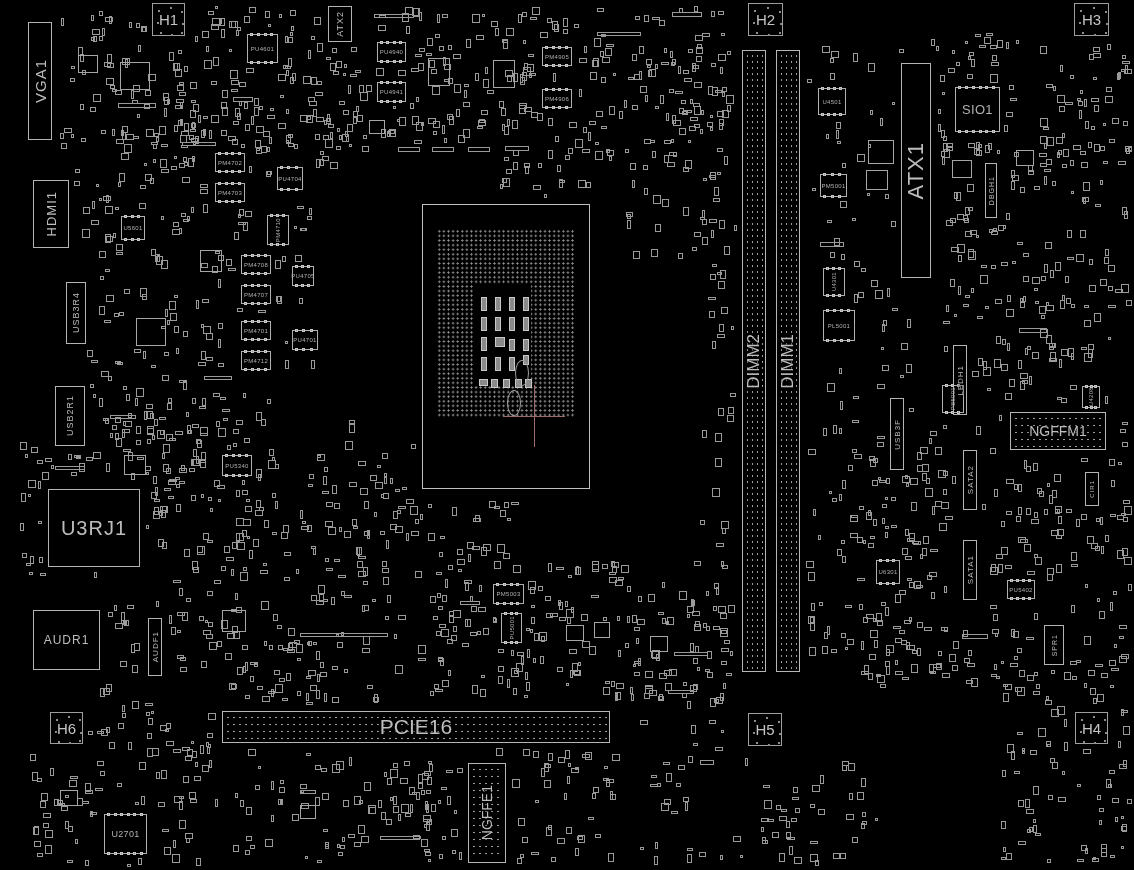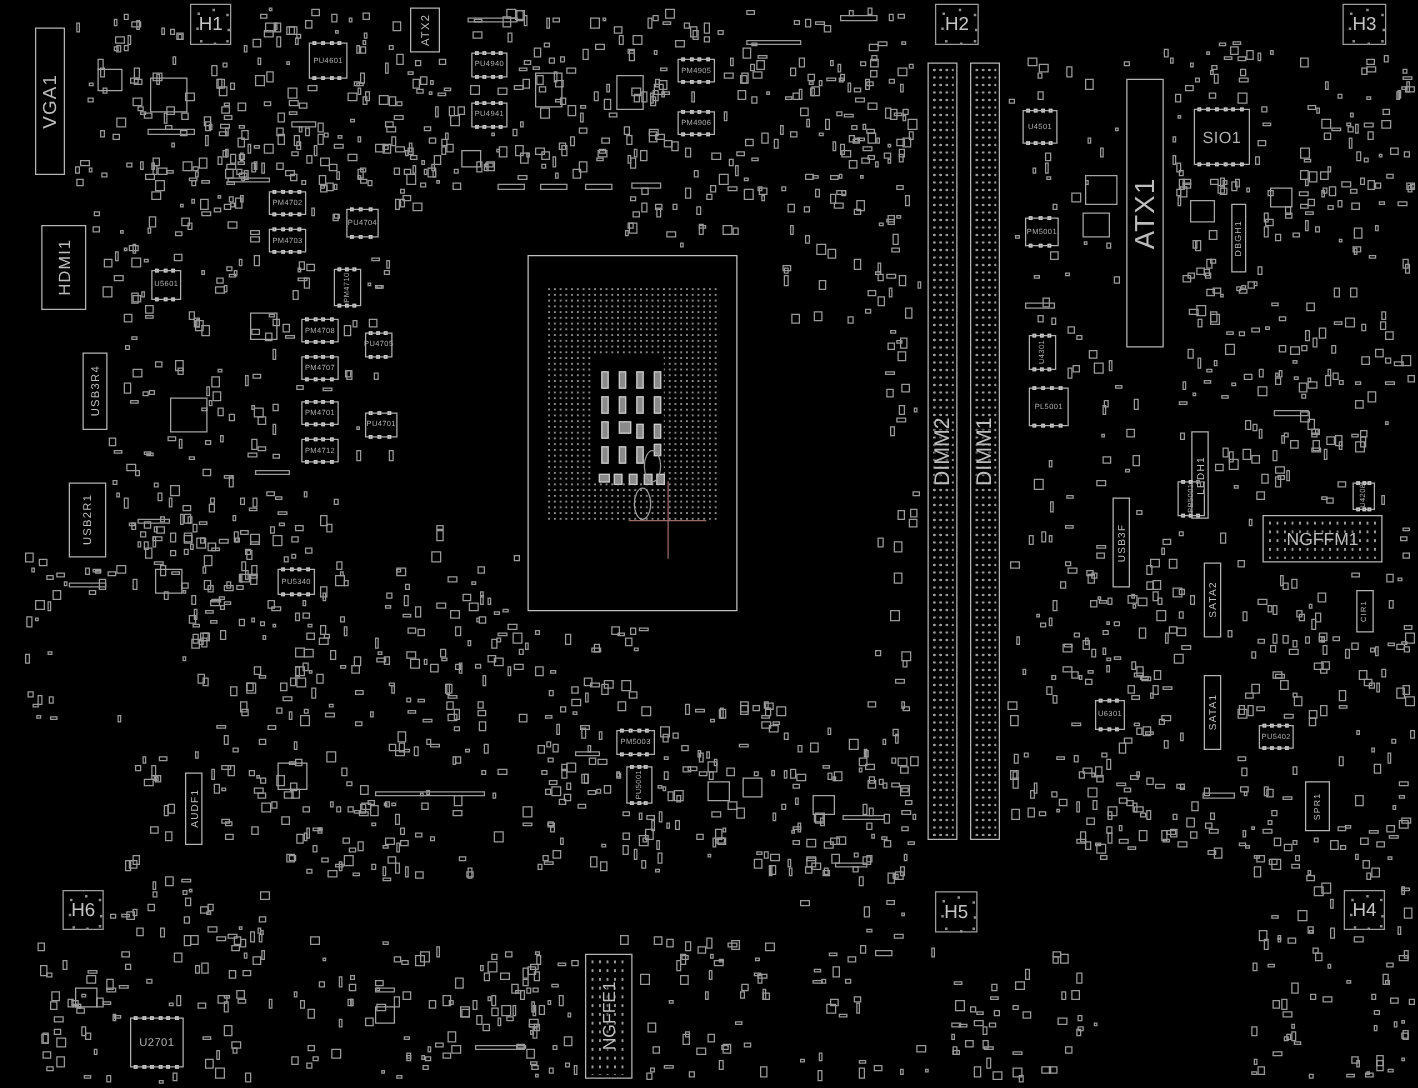--- a/index.html
+++ b/index.html
@@ -142,36 +142,46 @@
     </div>
     <div class="conn" style="left: 33px; top: 180px; width: 36px; height: 68px;">
       <span class="vert" style="font-size: 13px; color: rgb(189, 189, 189); position: relative; z-index: 4; text-shadow: rgb(0, 0, 0) 0px 0px 3px, rgb(0, 0, 0) 0px 0px 3px;">HDMI1</span>
     </div>
     <div class="conn" style="left: 66px; top: 282px; width: 20px; height: 62px;">
       <span class="vert" style="font-size: 9px; color: rgb(189, 189, 189); position: relative; z-index: 4; text-shadow: rgb(0, 0, 0) 0px 0px 3px, rgb(0, 0, 0) 0px 0px 3px;">USB3R4</span>
     </div>
     <div class="conn" style="left: 55px; top: 386px; width: 30px; height: 60px;">
       <span class="vert" style="font-size: 9px; color: rgb(189, 189, 189); position: relative; z-index: 4; text-shadow: rgb(0, 0, 0) 0px 0px 3px, rgb(0, 0, 0) 0px 0px 3px;">USB2R1</span>
     </div>
+    <div class="conn" style="left: 48px; top: 489px; width: 92px; height: 78px;">
+      <span style="font-size: 20px; color: rgb(189, 189, 189); position: relative; z-index: 4; text-shadow: rgb(0, 0, 0) 0px 0px 3px, rgb(0, 0, 0) 0px 0px 3px;">U3RJ1</span>
+    </div>
+    <div class="conn" style="left: 33px; top: 610px; width: 67px; height: 60px;">
+      <span style="font-size: 12px; color: rgb(189, 189, 189); position: relative; z-index: 4; text-shadow: rgb(0, 0, 0) 0px 0px 3px, rgb(0, 0, 0) 0px 0px 3px;">AUDR1</span>
+    </div>
     <div class="conn" style="left: 148px; top: 618px; width: 14px; height: 58px;">
       <span class="vert" style="font-size: 8px; color: rgb(189, 189, 189); position: relative; z-index: 4; text-shadow: rgb(0, 0, 0) 0px 0px 3px, rgb(0, 0, 0) 0px 0px 3px;">AUDF1</span>
     </div>
     <div class="conn" style="left: 328px; top: 6px; width: 24px; height: 36px;">
       <span class="vert" style="font-size: 9px; color: rgb(189, 189, 189); position: relative; z-index: 4; text-shadow: rgb(0, 0, 0) 0px 0px 3px, rgb(0, 0, 0) 0px 0px 3px;">ATX2</span>
     </div>
     <div class="conn" style="left: 901px; top: 63px; width: 30px; height: 215px;">
       <span class="vert" style="font-size: 22px; color: rgb(189, 189, 189); position: relative; z-index: 4; text-shadow: rgb(0, 0, 0) 0px 0px 3px, rgb(0, 0, 0) 0px 0px 3px;">ATX1</span>
     </div>
     <div class="slotbody" style="left: 742px; top: 50px; width: 24px; height: 622px;">
       <div class="slotpins dense"></div>
       <span class="vert" style="font-size: 17px; color: rgb(189, 189, 189); position: relative; z-index: 4; text-shadow: rgb(0, 0, 0) 0px 0px 3px, rgb(0, 0, 0) 0px 0px 3px;">DIMM2</span>
     </div>
     <div class="slotbody" style="left: 776px; top: 50px; width: 24px; height: 622px;">
       <div class="slotpins dense"></div>
       <span class="vert" style="font-size: 17px; color: rgb(189, 189, 189); position: relative; z-index: 4; text-shadow: rgb(0, 0, 0) 0px 0px 3px, rgb(0, 0, 0) 0px 0px 3px;">DIMM1</span>
+    </div>
+    <div class="slotbody" style="left: 222px; top: 711px; width: 388px; height: 32px;">
+      <div class="slotpins"></div>
+      <span style="font-size: 21px; color: rgb(189, 189, 189); position: relative; z-index: 4; text-shadow: rgb(0, 0, 0) 0px 0px 3px, rgb(0, 0, 0) 0px 0px 3px;">PCIE16</span>
     </div>
     <div class="slotbody" style="left: 468px; top: 763px; width: 38px; height: 100px;">
       <div class="slotpins"></div>
       <span class="vert" style="font-size: 14px; color: rgb(189, 189, 189); position: relative; z-index: 4; text-shadow: rgb(0, 0, 0) 0px 0px 3px, rgb(0, 0, 0) 0px 0px 3px;">NGFFE1</span>
     </div>
     <div class="slotbody" style="left: 1010px; top: 412px; width: 96px; height: 38px;">
       <div class="slotpins"></div>
       <span style="font-size: 14px; color: rgb(189, 189, 189); position: relative; z-index: 4; text-shadow: rgb(0, 0, 0) 0px 0px 3px, rgb(0, 0, 0) 0px 0px 3px;">NGFFM1</span>
     </div>
     <div class="conn" style="left: 963px; top: 540px; width: 14px; height: 60px;">

